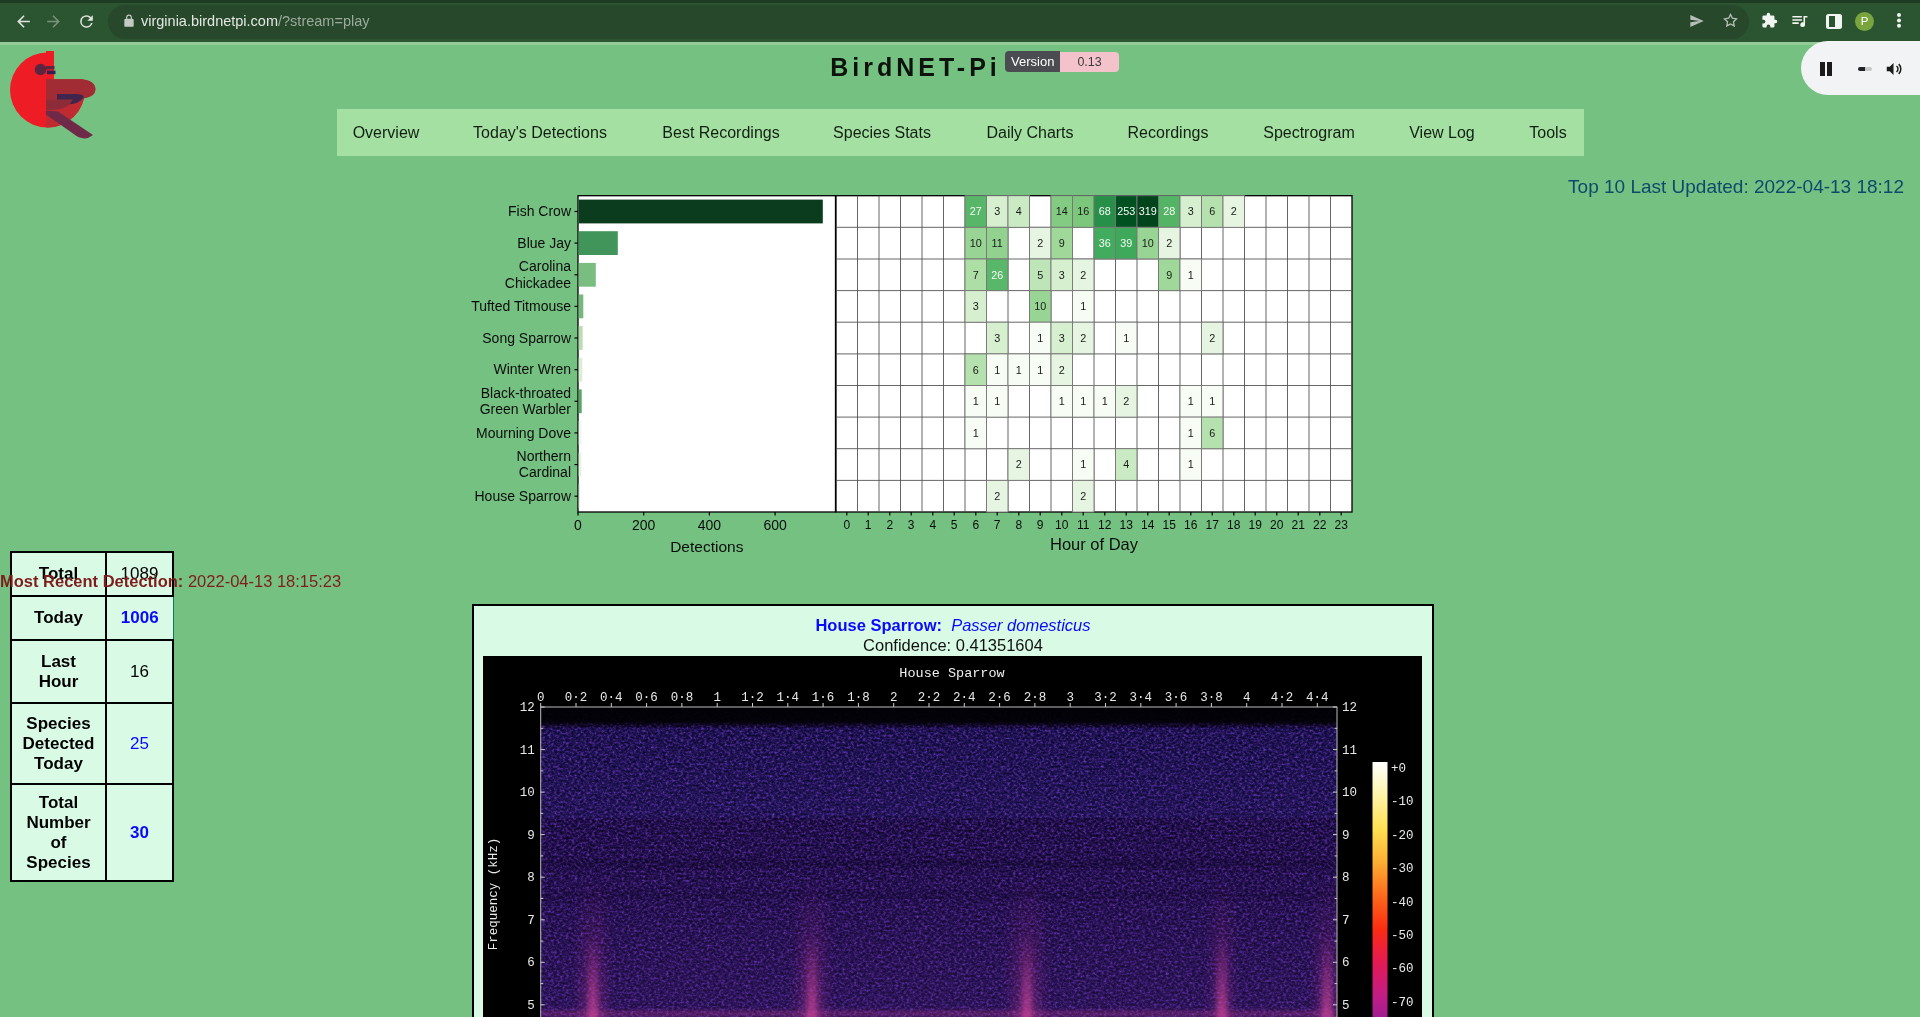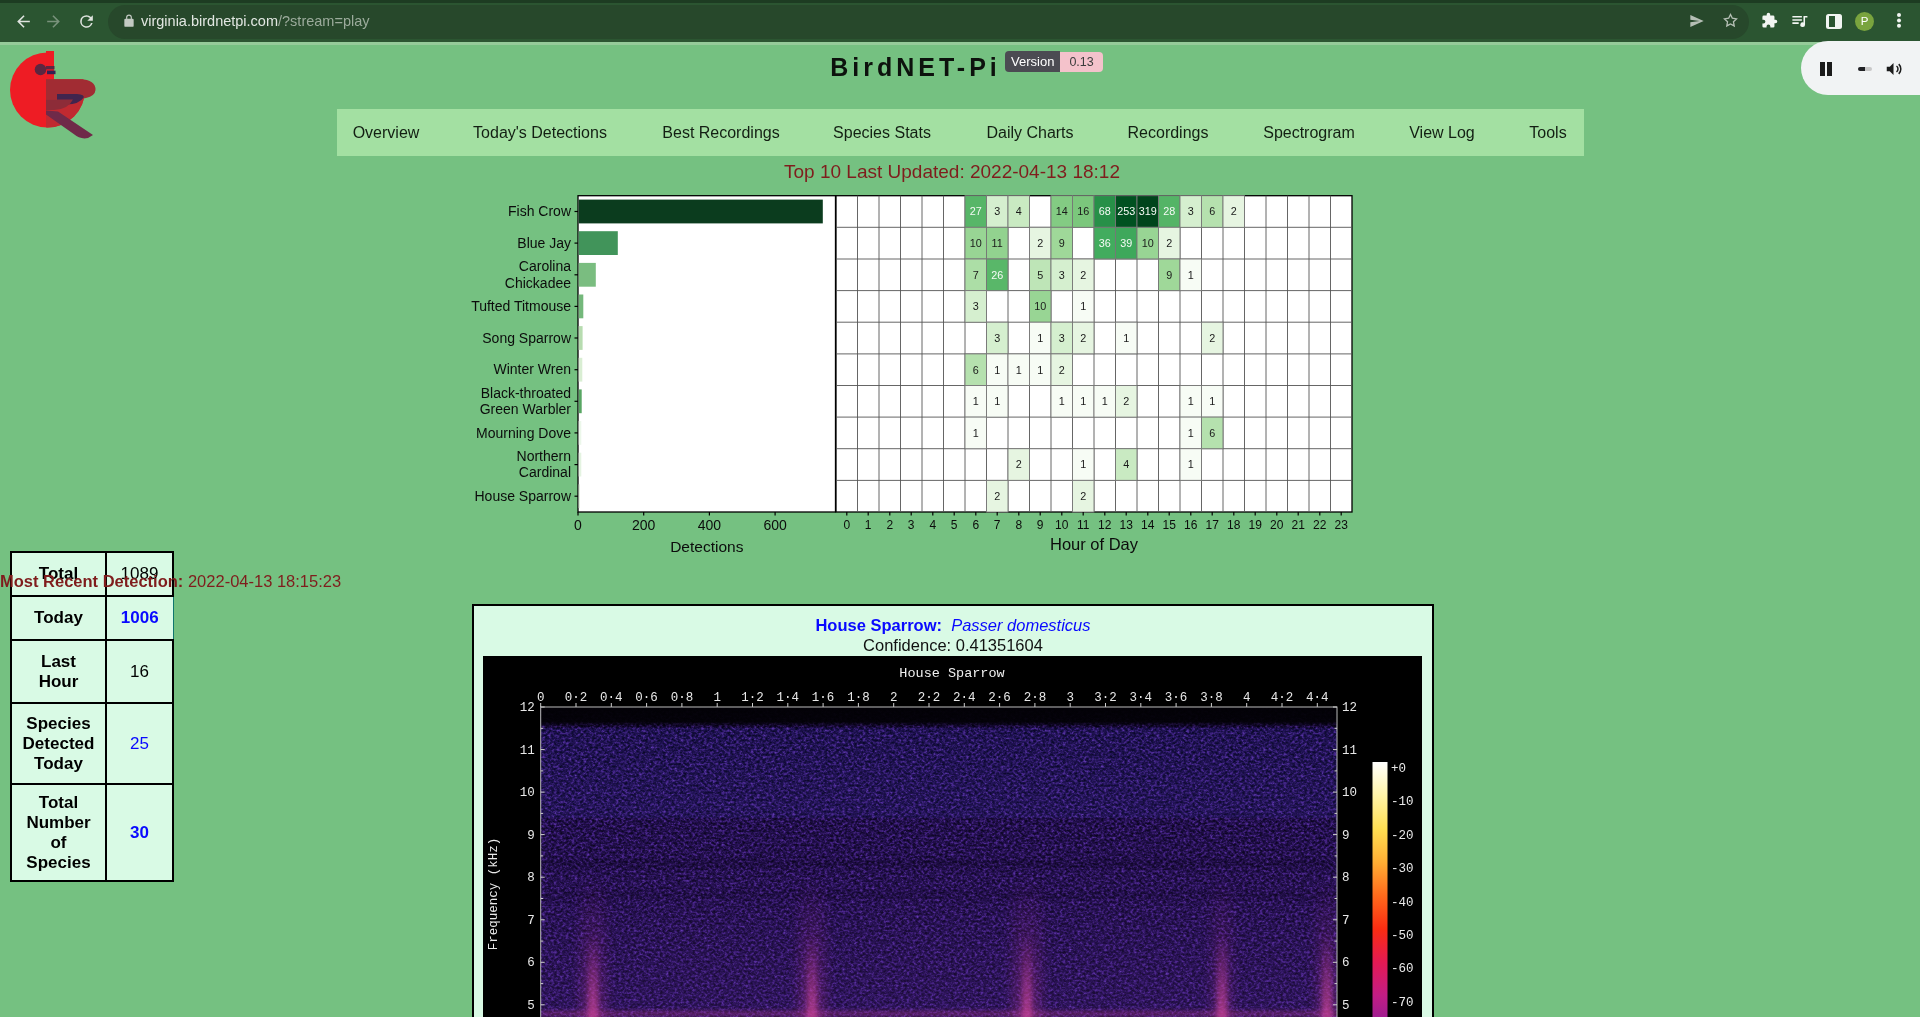--- a/index.html
+++ b/index.html
@@ -55,21 +55,21 @@
 <circle cx="30.5" cy="19.5" r="5.8" fill="#5c2640"></circle>
 <rect x="36" y="16" width="8.5" height="3.3" fill="#5c2640"></rect>
 <rect x="37" y="20.6" width="8.5" height="3.6" fill="#332051"></rect>
 <path d="M36 29.2 L70 29.2 Q85.8 29.6 85.5 40 Q85 46 76 48 Q70 49.5 63 49.5 L36 49.5 Z" fill="#a12c33"></path>
 <path d="M47 44 L67 44 Q75 44.5 73.5 47.5 Q70 54 56 54.5 L47 54.5 Z" fill="#40254e"></path>
 <path d="M36 49.5 L63 49.5 Q58 59.5 44 60 L36 60 Z" fill="#8d2c38"></path>
 <path d="M36 60.5 L48 61.5 L83 85 Q74 92.5 63 83.5 L36 64.5 Z" fill="#6f2a49"></path>
 </svg>
 
 <div class="abs" style="left:8px;top:53px;width:1904px;text-align:center;font-size:25px;font-weight:bold;letter-spacing:4px;color:#0d120d">BirdNET-Pi<span style="display:inline-block;width:89px"></span></div>
-<div class="abs" style="left:1005px;top:51.5px;letter-spacing:0;white-space:nowrap"><span style="background:#4b4b52;color:#fff;font-size:13px;padding:3px 6px;border-radius:4px 0 0 4px">Version</span><span style="background:#f4c2cb;color:#3c3c3c;font-size:12.5px;padding:3px 9px;border-radius:0 4px 4px 0">0.13</span></div>
+<div class="abs" style="left:1005px;top:51.5px;letter-spacing:0;white-space:nowrap"><span style="background:#4b4b52;color:#fff;font-size:13px;padding:3px 6px;border-radius:4px 0 0 4px">Version</span><span style="background:#f4c2cb;color:#3c3c3c;font-size:12.5px;padding:3px 17px;border-radius:0 4px 4px 0">0.13</span></div>
 
 <div class="abs" style="left:1801px;top:41px;width:125px;height:54px;background:#f1f3f4;border-radius:27px 0 0 27px"></div>
 <div class="abs" style="left:1820px;top:62px;width:4.5px;height:14px;background:#1b1b1b;box-shadow:7px 0 0 #1b1b1b"></div>
 <div class="abs" style="left:1858px;top:66.5px;width:7px;height:4.5px;background:#202124;border-radius:2px 0 0 2px"></div>
 <div class="abs" style="left:1865px;top:66.5px;width:7px;height:4.5px;background:#c8c8c8;border-radius:0 2px 2px 0"></div>
 <svg class="abs" style="left:1884px;top:60px" width="19" height="18" viewBox="0 0 24 24">
       <path fill="#1b1b1b" d="M3 9v6h4l5 5V4L7 9H3z"></path>
       <path fill="none" stroke="#1b1b1b" stroke-width="2" d="M16 8a5 5 0 0 1 0 8M19 5.5a9 9 0 0 1 0 13"></path>
     </svg>
 
@@ -79,21 +79,21 @@
 <span class="abs nv" style="left:540px">Today's Detections</span>
 <span class="abs nv" style="left:721px">Best Recordings</span>
 <span class="abs nv" style="left:882px">Species Stats</span>
 <span class="abs nv" style="left:1030px">Daily Charts</span>
 <span class="abs nv" style="left:1168px">Recordings</span>
 <span class="abs nv" style="left:1309px">Spectrogram</span>
 <span class="abs nv" style="left:1442px">View Log</span>
 <span class="abs nv" style="left:1548px">Tools</span>
 </div>
 
-<div class="abs" style="left:0;top:161px;width:1904px;text-align:center;font-size:19px;color:#7f1d1d">Top 10 Last Updated: 2022-04-13 18:12</div>
+<div class="abs" style="left:0;top:176px;width:1904px;text-align:right;font-size:19px;color:#0c4a6e">Top 10 Last Updated: 2022-04-13 18:12</div>
 
 <svg width="950" height="378" style="position:absolute;left:460px;top:186px" font-family="Liberation Sans, sans-serif">
 <rect x="118.0" y="9.7" width="257.5" height="316.3" fill="#ffffff" stroke="#000" stroke-width="1.3"></rect>
 <rect x="376.0" y="9.7" width="516.0" height="316.3" fill="#ffffff" stroke="#000" stroke-width="1.3"></rect>
 <rect x="118.7" y="13.6" width="244.1" height="23.8" fill="#0b3c1e"></rect>
 <line x1="114.5" y1="25.5" x2="118.0" y2="25.5" stroke="#000" stroke-width="1.2"></line>
 <text x="111.0" y="30.2" text-anchor="end" font-size="14" fill="#0c0c0c">Fish Crow</text>
 <rect x="118.7" y="45.2" width="39.1" height="23.8" fill="#41945a"></rect>
 <line x1="114.5" y1="57.1" x2="118.0" y2="57.1" stroke="#000" stroke-width="1.2"></line>
 <text x="111.0" y="61.8" text-anchor="end" font-size="14" fill="#0c0c0c">Blue Jay</text>

